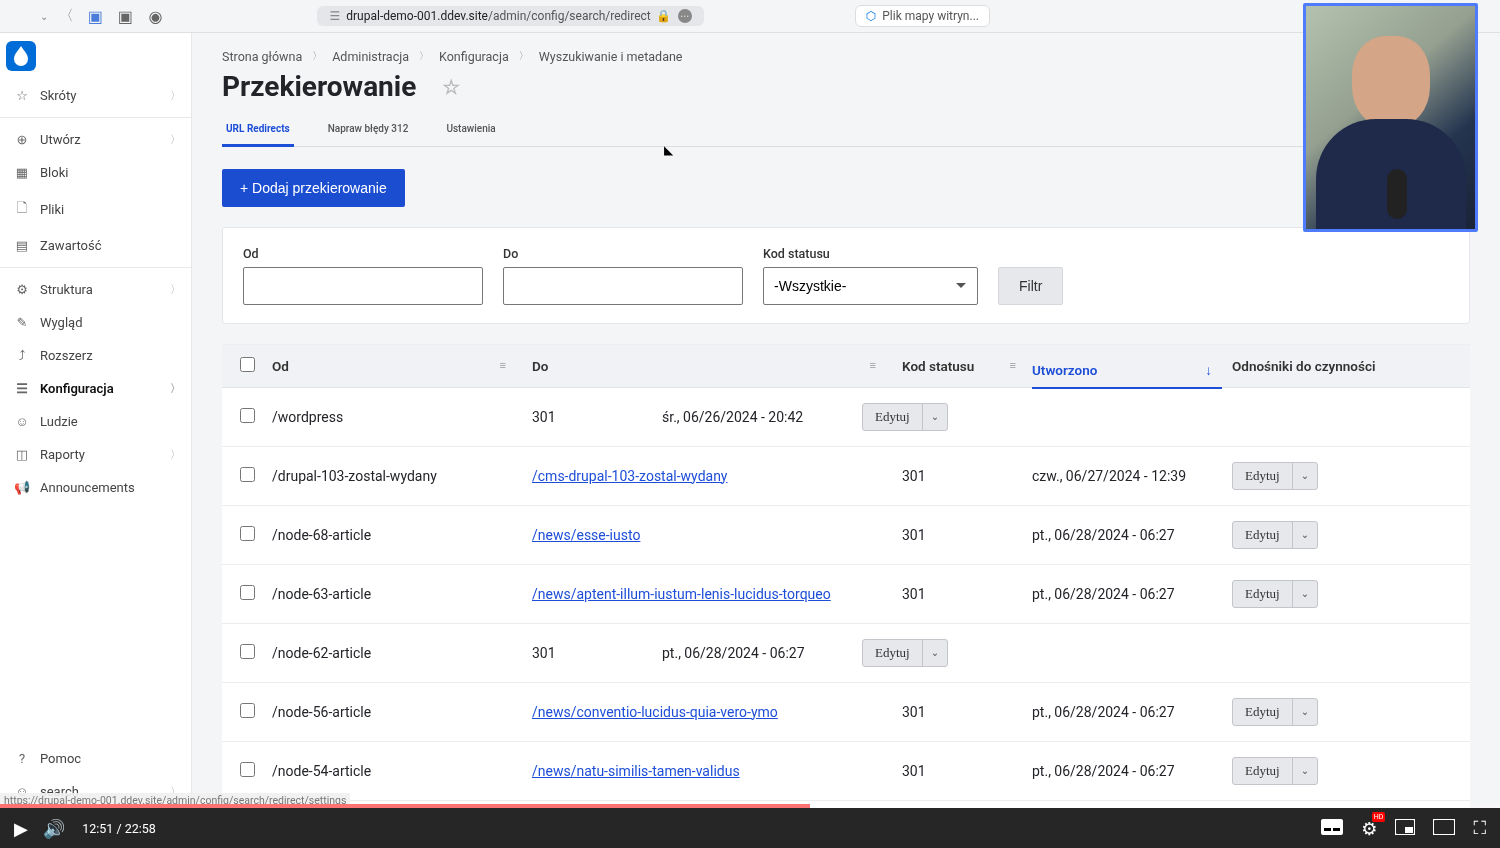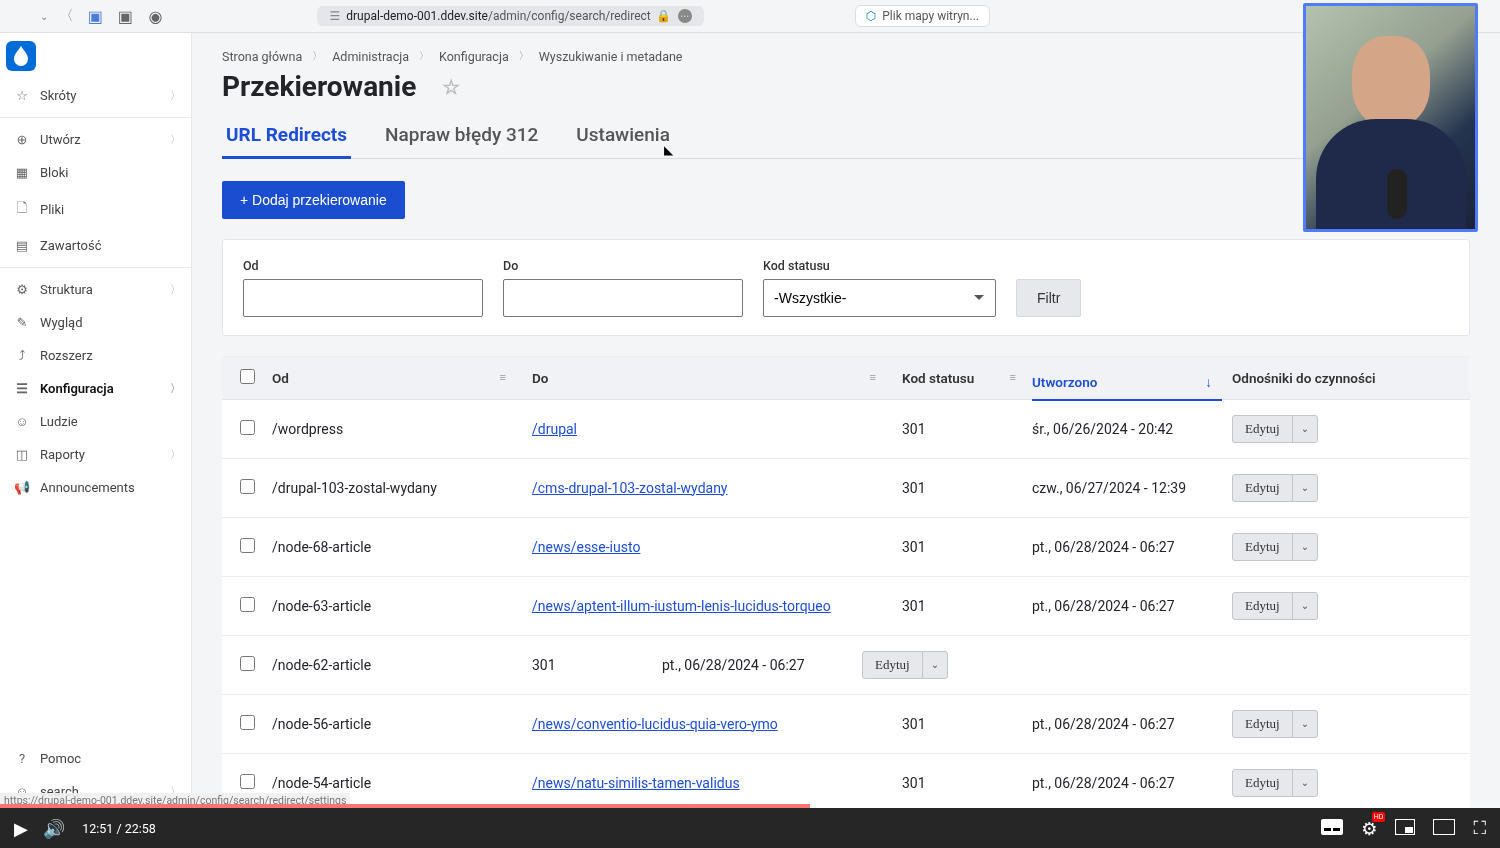--- a/index.html
+++ b/index.html
@@ -26,30 +26,30 @@
 .side-bottom { margin-top: auto; }
 
 .main { flex: 1; background: #f4f5f7; overflow: auto; }
 .main-inner { padding: 16px 30px 20px 30px; min-width: 1000px;}
 .breadcrumbs { font-size: 12.5px; color: #555; display: flex; gap: 10px; align-items: flex-start; margin-bottom: 6px;}
 .breadcrumbs .sep { color: #888; font-size: 10px;}
 .page-title { font-size: 28px; font-weight: 700; display: flex; align-items: center; gap: 26px; margin-bottom: 10px;}
 .page-title .star { color: #bbb; font-size: 20px;}
 
 .tabs { display: flex; gap: 30px; border-bottom: 1px solid #ddd; margin-bottom: 22px; }
-.tab { padding: 10px 4px; font-size: 19px; color: #555; font-weight: 500; cursor: pointer; }
+.tab { padding: 10px 4px; font-size: 10px; color: #555; font-weight: 500; cursor: pointer; }
 .tab.active { color: #1d4ed8; font-weight: 700; border-bottom: 3px solid #1d4ed8; margin-bottom: -1.5px; }
 
 .btn-primary { background: #1b4dd1; color: #fff; border: none; padding: 11px 18px; font-size: 14px; font-weight: 500; border-radius: 2px; cursor: pointer; }
 
 .filter-box { background: #fff; border: 1px solid #e5e6ea; border-radius: 3px; padding: 18px 20px; margin-top: 20px; display: flex; gap: 20px; align-items: flex-end; }
 .filter-field label { font-size: 12.5px; color: #333; display: block; margin-bottom: 6px; font-weight: 500;}
 .filter-field input, .filter-field select { height: 38px; border: 1.5px solid #777; border-radius: 2px; padding: 0 10px; font-size: 14px; background:#fff; }
 .filter-field input { width: 240px; }
-.filter-field select { width: 233px; appearance: none; }
+.filter-field select { width: 215px; appearance: none; }
 .select-wrap { position: relative; }
 .select-wrap::after { content: ""; position: absolute; right: 12px; top: 16px; border-left: 5px solid transparent; border-right: 5px solid transparent; border-top: 5px solid #555; pointer-events:none;}
 .btn-filter { background: #e7e8ec; border: 1px solid #d6d7dc; padding: 10px 20px; font-size: 14px; border-radius: 2px; cursor: pointer; color: #333; height: 38px;}
 
 .table { width: 100%; margin-top: 20px; background: #fff; border-top: 1px solid #eee; }
 .thead { display: flex; background: #f1f2f5; border-bottom: 1px solid #e3e4e8; padding: 12px 0; font-size: 13.5px; font-weight: 600; color: #333;}
 .trow { display: flex; border-bottom: 1px solid #eceded; padding: 15px 0; font-size: 14px; align-items: center; }
 .col-check { width: 50px; text-align: center; }
 .col-od { width: 260px; padding-right: 10px;}
 .col-do { width: 370px; padding-right: 10px;}
@@ -252,21 +252,20 @@
               <span class="down">↓</span>
             </div>
           <div class="th col-ops">
               <span>Odnośniki do czynności</span>
             </div>
         </div>
         <div id="tbody">
             <div class="trow">
     <div class="col-check"><input type="checkbox" style=""></div>
     <div class="col-od">/wordpress</div>
-    <div class="col-do"><a href="#">/drupal</a></div>
     <div class="col-status">301</div>
     <div class="col-created">śr., 06/26/2024 - 20:42</div>
     <div class="col-ops">
       <span class="op-btn">
         <span class="lbl">Edytuj</span>
         <span class="dd">⌄</span>
       </span>
     </div>
             </div>
             <div class="trow">

